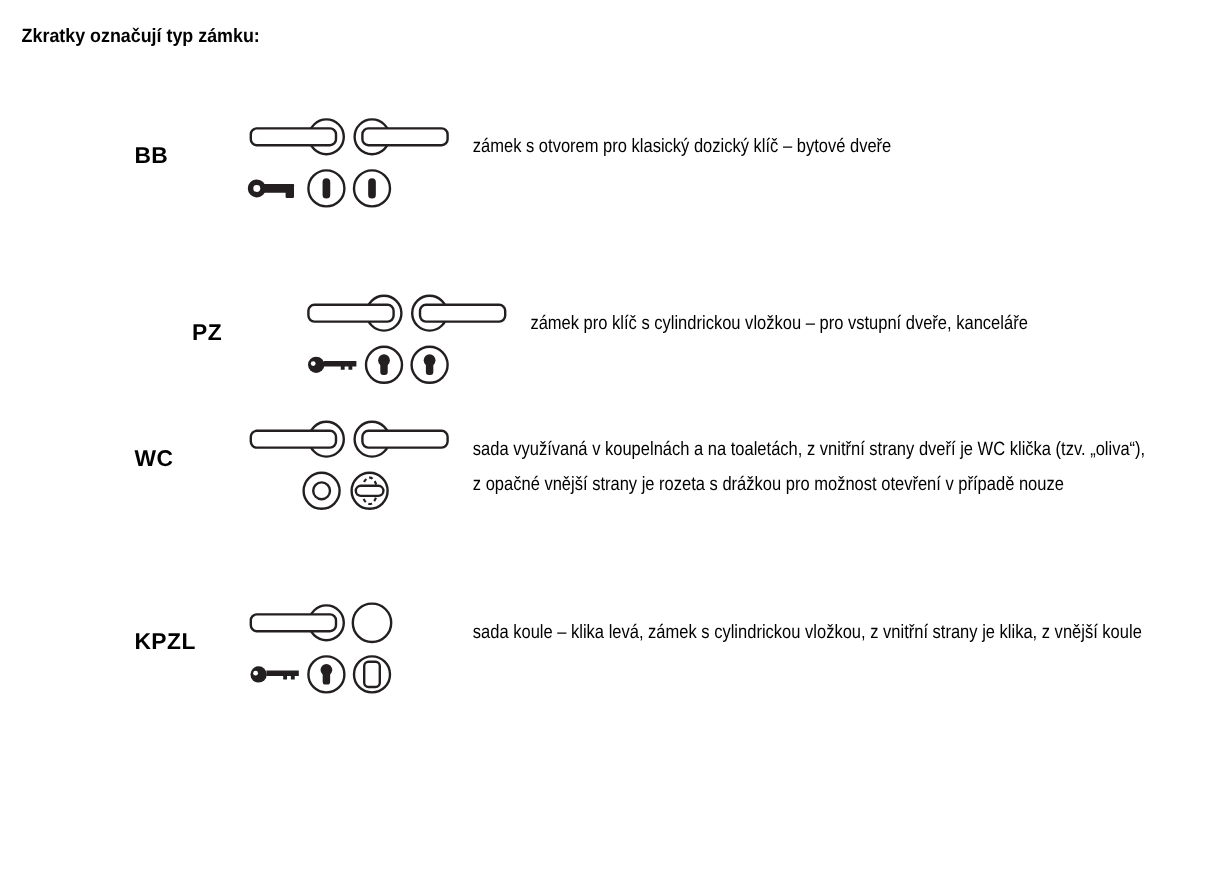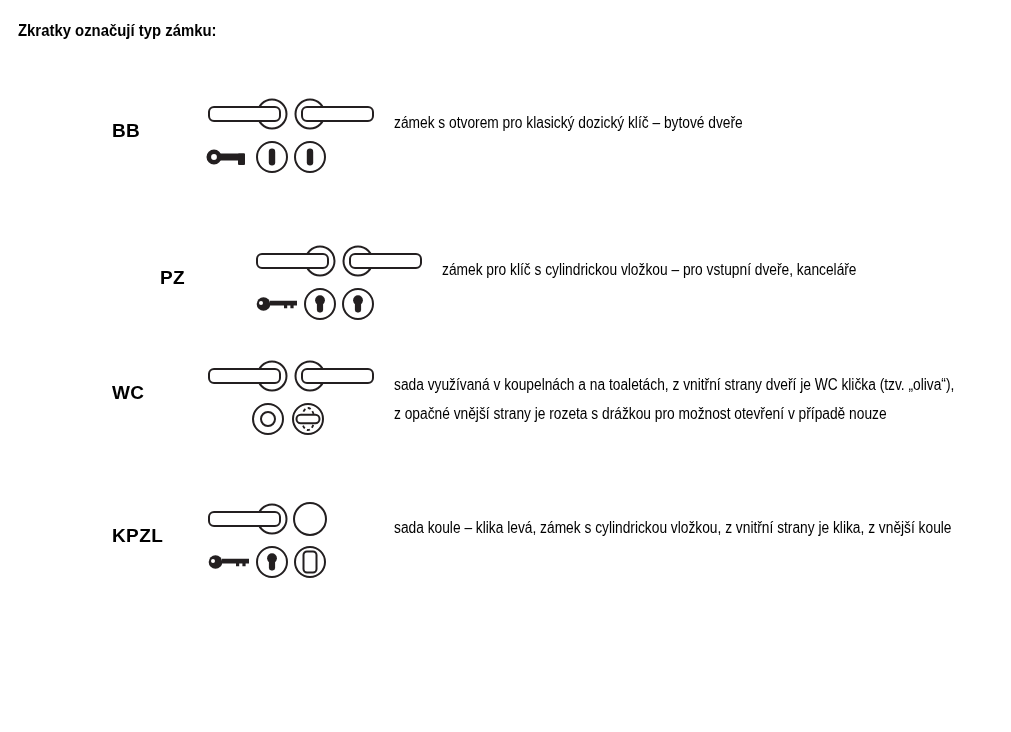--- a/index.html
+++ b/index.html
@@ -24,21 +24,21 @@
     transform-origin: 0 50%;
   }
   .row {
     position: absolute;
     left: 0;
     width: 100%;
     height: 78px;
   }
   .row-bb   { top: 96px; }
   .row-pz   { top: 243px; margin-left: 48px; }
-  .row-wc   { top: 358px; }
+  .row-wc   { top: 348px; }
   .row-kpzl { top: 501px; text-align: right; }
   .row-kpzr { top: 636px; }
   .code {
     position: absolute;
     left: 112px;
     top: 25px;
     font-size: 19px;
     font-weight: 700;
     letter-spacing: 0.4px;
     line-height: 1;

